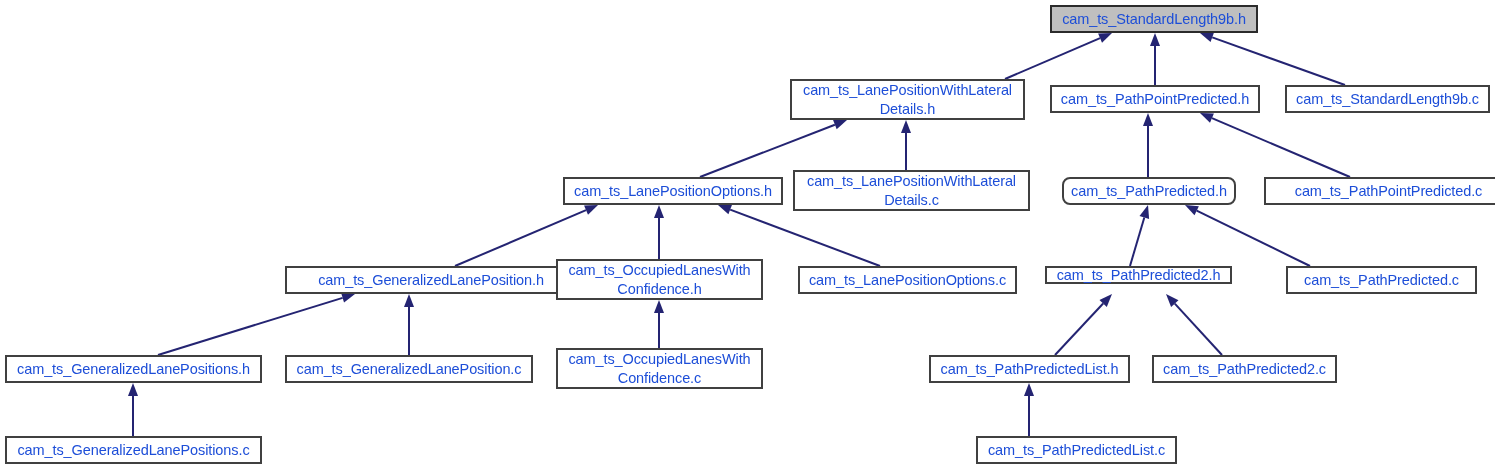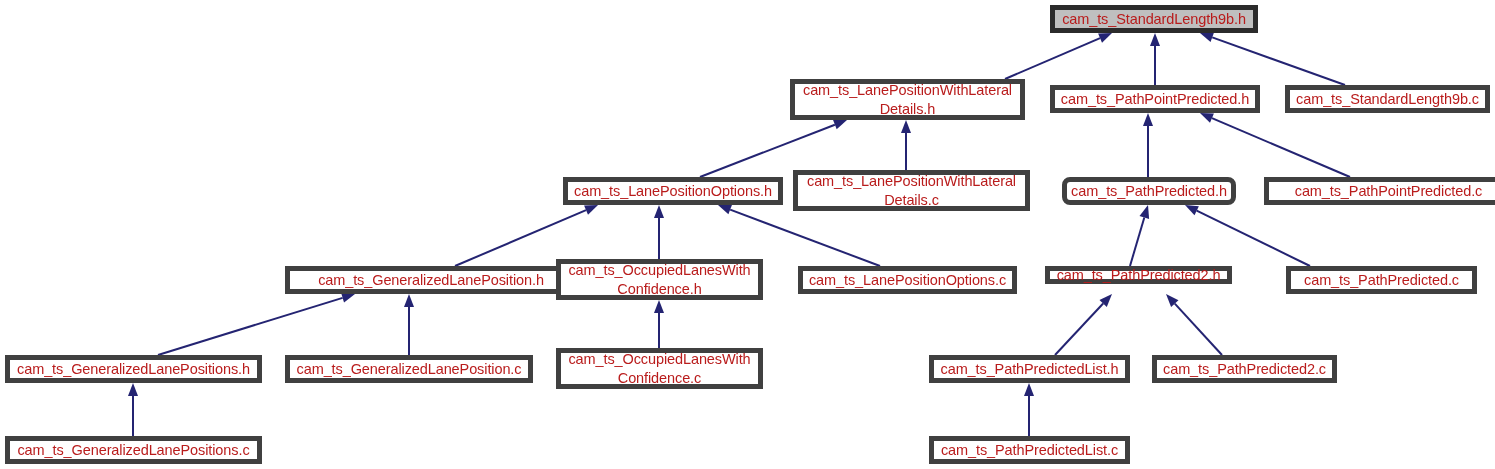--- a/index.html
+++ b/index.html
@@ -18,23 +18,23 @@
   svg#edges {
     position: absolute;
     left: 0; top: 0;
     width: 1495px;
     height: 469px;
     pointer-events: none;
   }
   .node {
     position: absolute;
     box-sizing: border-box;
-    border: 5px solid #be185d;
+    border: 2px solid #be185d;
     background: #ffffff;
-    color: #b91c1c;
+    color: #1d4ed8;
     font-size: 14.5px;
     line-height: 19px;
     display: flex;
     align-items: center;
     justify-content: center;
     text-align: center;
     white-space: pre-line;
     letter-spacing: -0.1px;
     z-index: 2;
   }
@@ -104,15 +104,15 @@
       <div class="node" style="left: 786px; top: 266px; width: 219px; height: 28px; background: rgb(255, 255, 255); border-color: rgb(64, 64, 64); margin-left: 12px;">cam_ts_LanePositionOptions.c</div>
       <div class="node" style="left: 1045px; top: 266px; width: 187px; height: 18px; background: rgb(255, 255, 255); border-color: rgb(64, 64, 64);">cam_ts_PathPredicted2.h</div>
       <div class="node" style="left: 1286px; top: 266px; width: 191px; height: 28px; background: rgb(255, 255, 255); border-color: rgb(64, 64, 64);">cam_ts_PathPredicted.c</div>
       <div class="node" style="left: 5px; top: 355px; width: 257px; height: 28px; background: rgb(255, 255, 255); border-color: rgb(64, 64, 64);">cam_ts_GeneralizedLanePositions.h</div>
       <div class="node" style="left: 285px; top: 355px; width: 248px; height: 28px; background: rgb(255, 255, 255); border-color: rgb(64, 64, 64);">cam_ts_GeneralizedLanePosition.c</div>
       <div class="node" style="left: 556px; top: 348px; width: 207px; height: 41px; background: rgb(255, 255, 255); border-color: rgb(64, 64, 64);">cam_ts_OccupiedLanesWith
 Confidence.c</div>
       <div class="node" style="left: 929px; top: 355px; width: 201px; height: 28px; background: rgb(255, 255, 255); border-color: rgb(64, 64, 64);">cam_ts_PathPredictedList.h</div>
       <div class="node" style="left: 1152px; top: 355px; width: 185px; height: 28px; background: rgb(255, 255, 255); border-color: rgb(64, 64, 64);">cam_ts_PathPredicted2.c</div>
       <div class="node" style="left: 5px; top: 436px; width: 257px; height: 28px; background: rgb(255, 255, 255); border-color: rgb(64, 64, 64);">cam_ts_GeneralizedLanePositions.c</div>
-      <div class="node" style="left: 929px; top: 436px; width: 201px; height: 28px; background: rgb(255, 255, 255); border-color: rgb(64, 64, 64);">cam_ts_PathPredictedList.c</div>
+      <div class="node" style="left: 976px; top: 436px; width: 201px; height: 28px; background: rgb(255, 255, 255); border-color: rgb(64, 64, 64);">cam_ts_PathPredictedList.c</div>
     </div>
 </div>
 
 </body></html>

